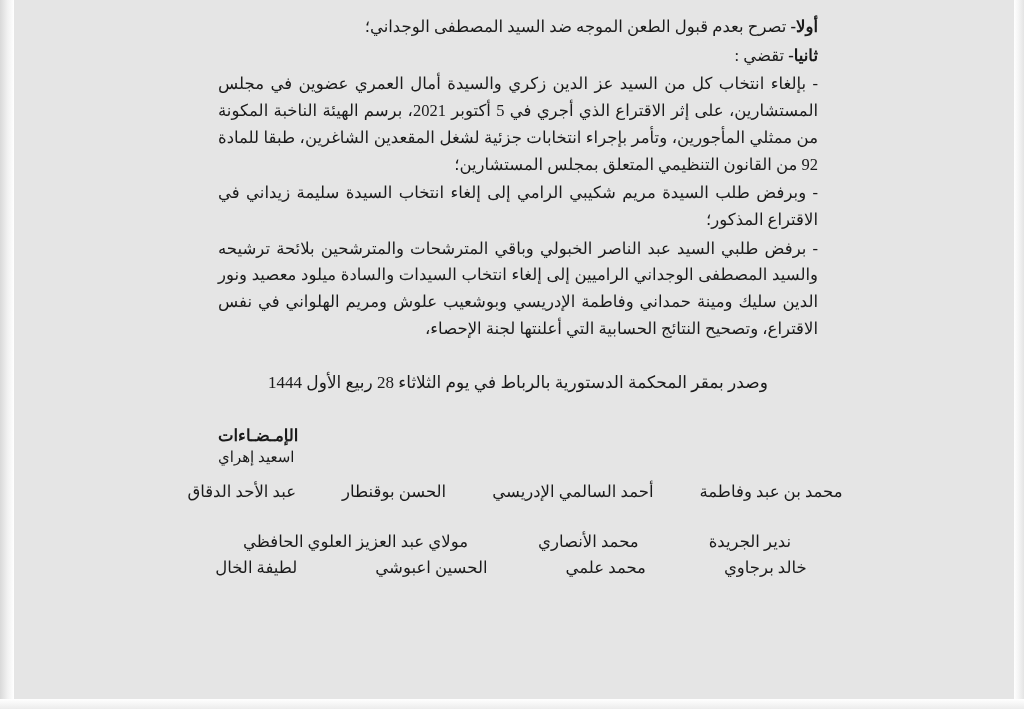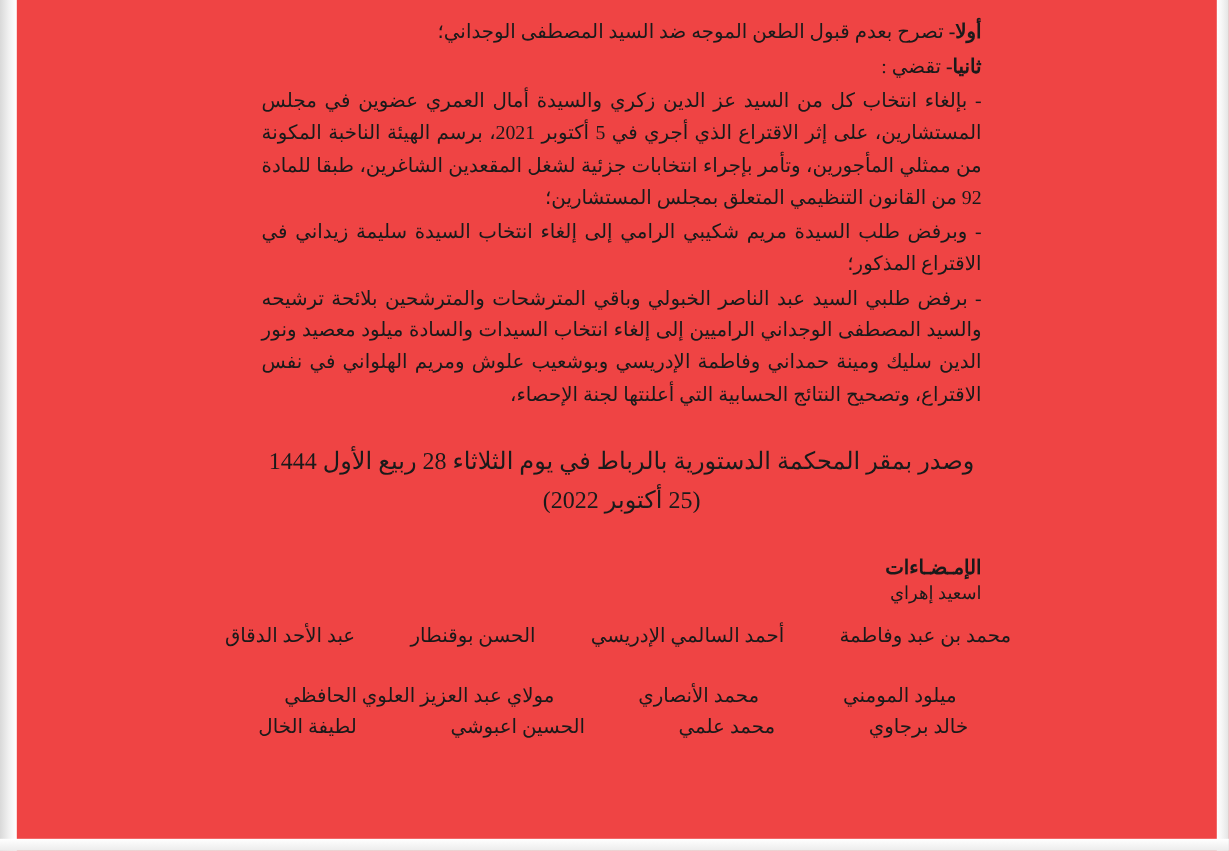--- a/index.html
+++ b/index.html
@@ -11,21 +11,21 @@
     height: 709px;
     background: #ffffff;
     font-family: "Liberation Serif", "DejaVu Serif", serif;
     color: #1a1a1a;
     overflow: hidden;
   }
   .page {
     position: relative;
     width: 1024px;
     height: 709px;
-    background: #ef4444;
+    background: #e5e5e5;
     box-sizing: border-box;
   }
   
   .edge-left {
     position: absolute;
     top: 0; left: 0;
     width: 14px; height: 709px;
     background: linear-gradient(to right, #d9d9d9 0%, #f2f2f2 55%, #ffffff 100%);
   }
   .edge-right {
@@ -64,30 +64,30 @@
     text-indent: 0;
   }
 
   .bullet-block {
     margin-top: 2px;
   }
 
   .court-date {
     margin-top: 26px;
     text-align: center;
-    font-size: 20px;
+    font-size: 17px;
     line-height: 1.6;
   }
   .court-date .line2 {
     display: block;
   }
 
   .signatures {
     margin-top: 30px;
-    text-align: right;
+    text-align: left;
     font-family: Liberation Serif, serif;
   }
   .sig-title {
     font-weight: bold;
     font-size: 16.5px;
     letter-spacing: 2px;
     margin-bottom: 2px;
   }
   .sig-president {
     font-size: 15px;
@@ -135,37 +135,36 @@
 
     <div class="bullet-block">
       <p class="para indent-item">- بإلغاء انتخاب كل من السيد عز الدين زكري والسيدة أمال العمري عضوين في مجلس المستشارين، على إثر الاقتراع الذي أجري في 5 أكتوبر 2021، برسم الهيئة الناخبة المكونة من ممثلي المأجورين، وتأمر بإجراء انتخابات جزئية لشغل المقعدين الشاغرين، طبقا للمادة 92 من القانون التنظيمي المتعلق بمجلس المستشارين؛</p>
       <p class="para indent-item">- وبرفض طلب السيدة مريم شكيبي الرامي إلى إلغاء انتخاب السيدة سليمة زيداني في الاقتراع المذكور؛</p>
       <p class="para indent-item">- برفض طلبي السيد عبد الناصر الخبولي وباقي المترشحات والمترشحين بلائحة ترشيحه والسيد المصطفى الوجداني الراميين إلى إلغاء انتخاب السيدات والسادة ميلود معصيد ونور الدين سليك ومينة حمداني وفاطمة الإدريسي وبوشعيب علوش ومريم الهلواني في نفس الاقتراع، وتصحيح النتائج الحسابية التي أعلنتها لجنة الإحصاء،</p>
     </div>
 
 
     <div class="court-date">
       <div>وصدر بمقر المحكمة الدستورية بالرباط في يوم الثلاثاء 28 ربيع الأول 1444</div>
-      <div class="line2">(25 أكتوبر 2022)</div>
     </div>
 
     <div class="signatures">
       <div class="sig-title">الإمـضـاءات</div>
       <div class="sig-president">اسعيد إهراي</div>
 
       <div class="sig-rows">
         <div class="sig-row row1">
           <span class="sig-cell">محمد بن عبد وفاطمة</span>
           <span class="sig-cell">أحمد السالمي الإدريسي</span>
           <span class="sig-cell">الحسن بوقنطار</span>
           <span class="sig-cell">عبد الأحد الدقاق</span>
         </div>
 
         <div class="sig-row row2">
-          <span class="sig-cell">ميلود المومني</span>
+          <span class="sig-cell">ندير الجريدة</span>
           <span class="sig-cell">محمد الأنصاري</span>
           <span class="sig-cell">مولاي عبد العزيز العلوي الحافظي</span>
         </div>
 
         <div class="sig-row row3">
           <span class="sig-cell">خالد برجاوي</span>
           <span class="sig-cell">محمد علمي</span>
           <span class="sig-cell">الحسين اعبوشي</span>
           <span class="sig-cell">لطيفة الخال</span>
         </div>

